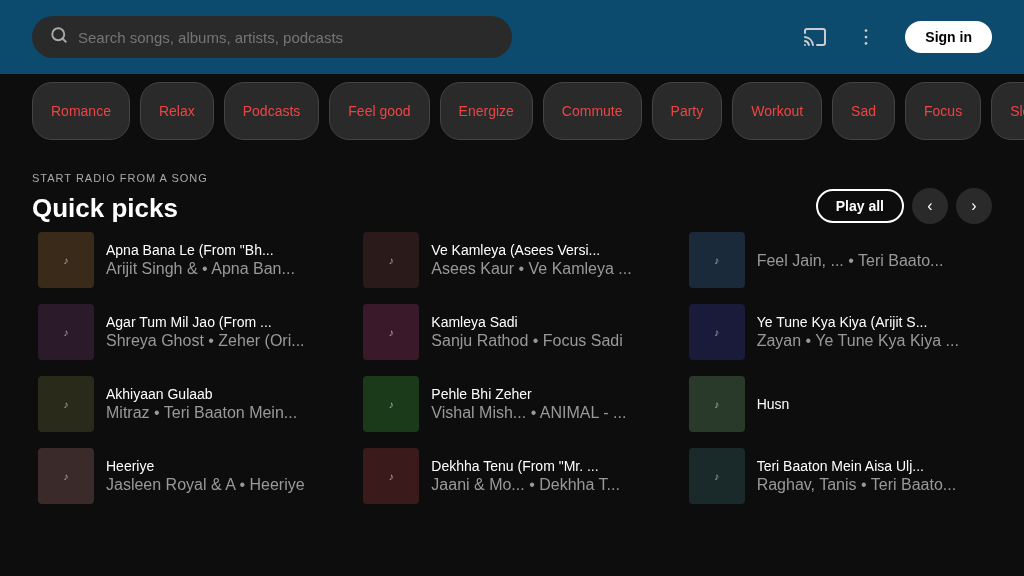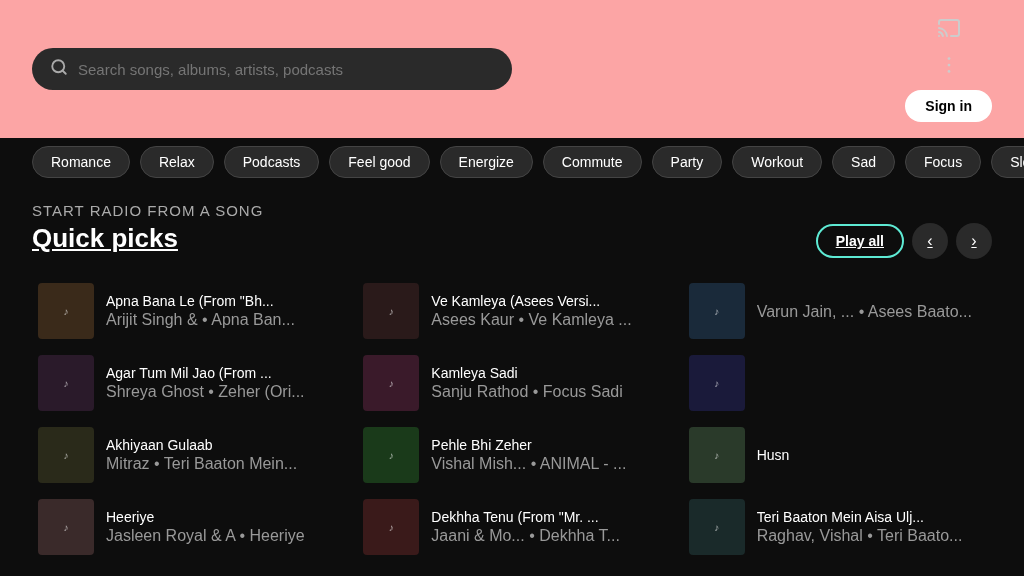--- a/index.html
+++ b/index.html
@@ -12,21 +12,21 @@
       overflow: hidden;
       position: relative;
     }
 
     
     .header {
       display: flex;
       align-items: center;
       padding: 16px 32px;
       gap: 12px;
-      background: #fca5a5;
+      background: #0c4a6e;
     }
 
     .search-bar {
       flex: 1;
       max-width: 480px;
       display: flex;
       align-items: center;
       background: #2a2a2a;
       border-radius: 24px;
       padding: 10px 18px;
@@ -43,23 +43,22 @@
       border: none;
       outline: none;
       color: #ccc;
       font-size: 15px;
       width: 100%;
     }
 
     .header-right {
       display: flex;
       align-items: center;
-      gap: 14px;
+      gap: 28px;
       margin-left: auto;
-      flex-direction: column;
     }
 
     .cast-icon, .more-icon {
       color: #ccc;
       cursor: pointer;
       display: flex;
       align-items: center;
     }
 
     .sign-in-btn {
@@ -76,66 +75,66 @@
     
     .genre-bar {
       display: flex;
       gap: 10px;
       padding: 8px 32px 16px;
       overflow-x: auto;
     }
 
     .genre-pill {
       background: #2a2a2a;
-      color: #ffffff;
+      color: #ef4444;
       border: 1px solid #444;
       border-radius: 20px;
-      padding: 7px 18px;
+      padding: 20px 18px;
       font-size: 14px;
       white-space: nowrap;
       cursor: pointer;
     }
 
     
     .main-content {
       padding: 8px 32px;
     }
 
     .section-label {
       color: #aaa;
-      font-size: 15px;
+      font-size: 11px;
       letter-spacing: 1px;
       text-transform: uppercase;
       margin-bottom: 4px;
+      margin-top: 8px;
     }
 
     .section-title-row {
       display: flex;
-      align-items: flex-start;
+      align-items: flex-end;
       justify-content: space-between;
-      margin-bottom: 16px;
-      text-decoration: underline;
+      margin-bottom: 0;
     }
 
     .section-title {
       font-size: 26px;
       font-weight: 700;
       color: #fff;
     }
 
     .section-controls {
       display: flex;
       align-items: center;
       gap: 8px;
     }
 
     .play-all-btn {
       background: transparent;
       color: #fff;
-      border: 2px solid #5eead4;
+      border: 2px solid #ffffff;
       border-radius: 20px;
       padding: 7px 18px;
       font-size: 14px;
       font-weight: 600;
       cursor: pointer;
     }
 
     .nav-btn {
       background: #2a2a2a;
       border: none;
@@ -282,21 +281,21 @@
         <div class="song-info">
           <div class="song-title">Ve Kamleya (Asees Versi...</div>
           <div class="song-meta">Asees Kaur • Ve Kamleya ...</div>
         </div>
       </div>
       <div class="song-item">
         <div class="song-thumb">
           <div class="thumb-color" style="background: rgb(26, 42, 58);">♪</div>
         </div>
         <div class="song-info">
-          <div class="song-meta">Varun Jain, ... • Asees Baato...</div>
+          <div class="song-meta">Feel Jain, ... • Teri Baato...</div>
         </div>
       </div>
       <div class="song-item">
         <div class="song-thumb">
           <div class="thumb-color" style="background: rgb(42, 26, 42);">♪</div>
         </div>
         <div class="song-info">
           <div class="song-title">Agar Tum Mil Jao (From ...</div>
           <div class="song-meta">Shreya Ghost • Zeher (Ori...</div>
         </div>
@@ -307,20 +306,24 @@
         </div>
         <div class="song-info">
           <div class="song-title">Kamleya Sadi</div>
           <div class="song-meta">Sanju Rathod • Focus Sadi</div>
         </div>
       </div>
       <div class="song-item">
         <div class="song-thumb">
           <div class="thumb-color" style="background: rgb(26, 26, 58);">♪</div>
         </div>
+        <div class="song-info">
+          <div class="song-title">Ye Tune Kya Kiya (Arijit S...</div>
+          <div class="song-meta">Zayan • Ye Tune Kya Kiya ...</div>
+        </div>
       </div>
       <div class="song-item">
         <div class="song-thumb">
           <div class="thumb-color" style="background: rgb(42, 42, 26);">♪</div>
         </div>
         <div class="song-info">
           <div class="song-title">Akhiyaan Gulaab</div>
           <div class="song-meta">Mitraz • Teri Baaton Mein...</div>
         </div>
       </div>
@@ -358,17 +361,17 @@
           <div class="song-title">Dekhha Tenu (From "Mr. ...</div>
           <div class="song-meta">Jaani &amp; Mo... • Dekhha T...</div>
         </div>
       </div>
       <div class="song-item">
         <div class="song-thumb">
           <div class="thumb-color" style="background: rgb(26, 42, 42);">♪</div>
         </div>
         <div class="song-info">
           <div class="song-title">Teri Baaton Mein Aisa Ulj...</div>
-          <div class="song-meta">Raghav, Vishal • Teri Baato...</div>
+          <div class="song-meta">Raghav, Tanis • Teri Baato...</div>
         </div>
       </div>
     </div>
 </div>
 
 </body></html>

